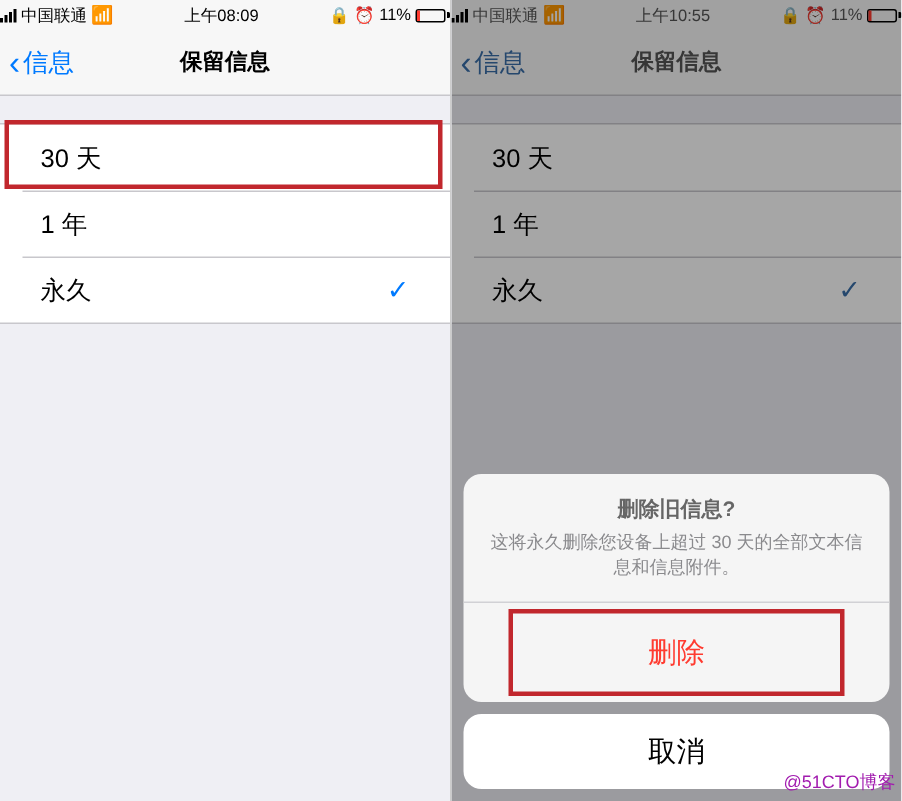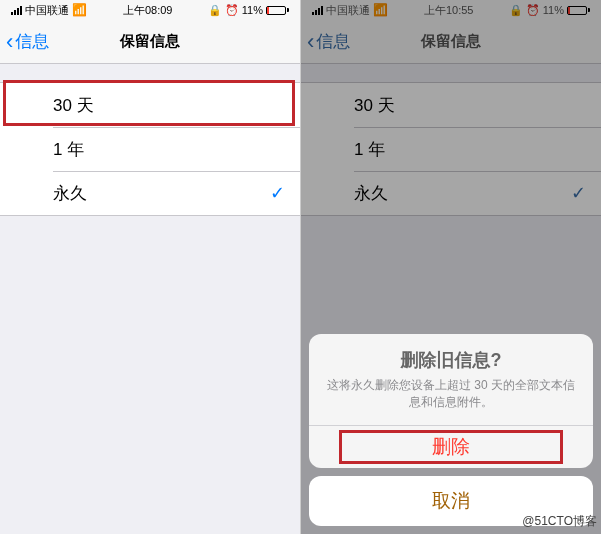--- a/index.html
+++ b/index.html
@@ -1,50 +1,50 @@
 <!DOCTYPE html>
 <html><head>
 <meta charset="utf-8">
 <style>
   * { margin: 0; padding: 0; box-sizing: border-box; }
   body { font-family: -apple-system, "Helvetica Neue", sans-serif; background: #fff; width: 601px; height: 534px; overflow: hidden; position: relative; }
   .panes { display: flex; width: 601px; height: 534px; }
   .pane { width: 300px; height: 534px; background: #efeff4; position: relative; overflow: hidden; }
   .pane + .pane { border-left: 1px solid #ccc; width: 301px; }
-  .status-bar { height: 20px; display: flex; align-items: center; justify-content: space-between; padding: 0 11px; font-size: 11px; background: #f7f7f7; }
+  .status-bar { height: 20px; display: flex; align-items: center; justify-content: space-between; padding: 0 0; font-size: 11px; background: #f7f7f7; }
   .status-left, .status-right { display: flex; align-items: center; gap: 3px; }
   .signal { display: flex; align-items: flex-end; gap: 1px; }
   .signal span { width: 2px; background: #000; }
   .signal span:nth-child(1){height:3px}.signal span:nth-child(2){height:5px}.signal span:nth-child(3){height:7px}.signal span:nth-child(4){height:9px}
   .wifi { font-size: 12px; }
   .battery { display: inline-flex; align-items: center; }
   .battery-body { width: 20px; height: 9px; border: 1px solid #000; border-radius: 2px; position: relative; }
   .battery-fill { position: absolute; left: 0; top: 0; bottom: 0; width: 11%; background: #ff3b30; }
   .battery-tip { width: 2px; height: 4px; background: #000; margin-left: 1px; border-radius: 0 1px 1px 0; }
   .nav { height: 44px; background: #f7f7f7; border-bottom: 1px solid #c8c7cc; display: flex; align-items: center; position: relative; }
   .back { display: flex; align-items: center; color: #007aff; font-size: 17px; padding-left: 6px; }
   .back-chevron { font-size: 22px; line-height: 1; margin-right: 2px; font-weight: 300; }
   .nav-title { position: absolute; left: 0; right: 0; text-align: center; font-size: 15px; font-weight: 600; pointer-events: none; }
   .list { margin-top: 18px; background: #fff; border-top: 1px solid #c8c7cc; border-bottom: 1px solid #c8c7cc; }
-  .row { height: 44px; display: flex; align-items: center; justify-content: space-between; padding: 0 15px; font-size: 17px; position: relative; margin-left: 38px; }
+  .row { height: 44px; display: flex; align-items: center; justify-content: space-between; padding: 0 27px; font-size: 17px; position: relative; }
   .row + .row::before { content: ""; position: absolute; left: 15px; right: 0; top: 0; height: 1px; background: #c8c7cc; }
   .check { color: #007aff; font-size: 18px; }
   .red-box { position: absolute; border: 3px solid #c1272d; pointer-events: none; }
   .dim-overlay { position: absolute; inset: 0; background: rgba(0,0,0,0.35); }
   .sheet-wrap { position: absolute; left: 8px; right: 8px; bottom: 8px; }
   .sheet { background: rgba(248,248,248,0.97); border-radius: 12px; overflow: hidden; text-align: center; }
   .sheet-msg { padding: 14px 18px; font-size: 12px; color: #8a8a8d; line-height: 1.4; }
-  .sheet-title { font-weight: 600; display: block; margin-bottom: 4px; font-size: 18px; color: #666; }
-  .sheet-btn { border-top: 1px solid #d1d1d5; padding: 8px 0; font-size: 19px; position: relative; }
+  .sheet-title { font-weight: 600; display: block; margin-bottom: 4px; font-size: 14px; color: #666; }
+  .sheet-btn { border-top: 1px solid #d1d1d5; padding: 20px 0; font-size: 19px; position: relative; }
   .sheet-btn.danger { color: #ff3b30; }
-  .cancel { margin-top: 8px; background: #fff; border-radius: 12px; text-align: center; padding: 12px 0; font-size: 19px; color: #a16207; font-weight: 500; }
+  .cancel { margin-top: 8px; background: #fff; border-radius: 12px; text-align: center; padding: 12px 0; font-size: 19px; color: #000000; font-weight: 500; }
   .pane.dimmed .status-bar, .pane.dimmed .nav { color: #555; }
   .pane.dimmed .back { color: #3a6ea8; }
   .pane.dimmed .check { color: #3a6ea8; }
-  .watermark { position: absolute; right: 4px; bottom: 4px; font-size: 12px; color: #404040; margin-top: 48px; }
+  .watermark { position: absolute; right: 4px; bottom: 4px; font-size: 12px; color: #a21caf; margin-top: 48px; }
 </style>
 </head>
 <body>
 
 <div class="panes">
 
   <div class="pane">
     <div class="status-bar">
       <div class="status-left">
         <span class="signal">

